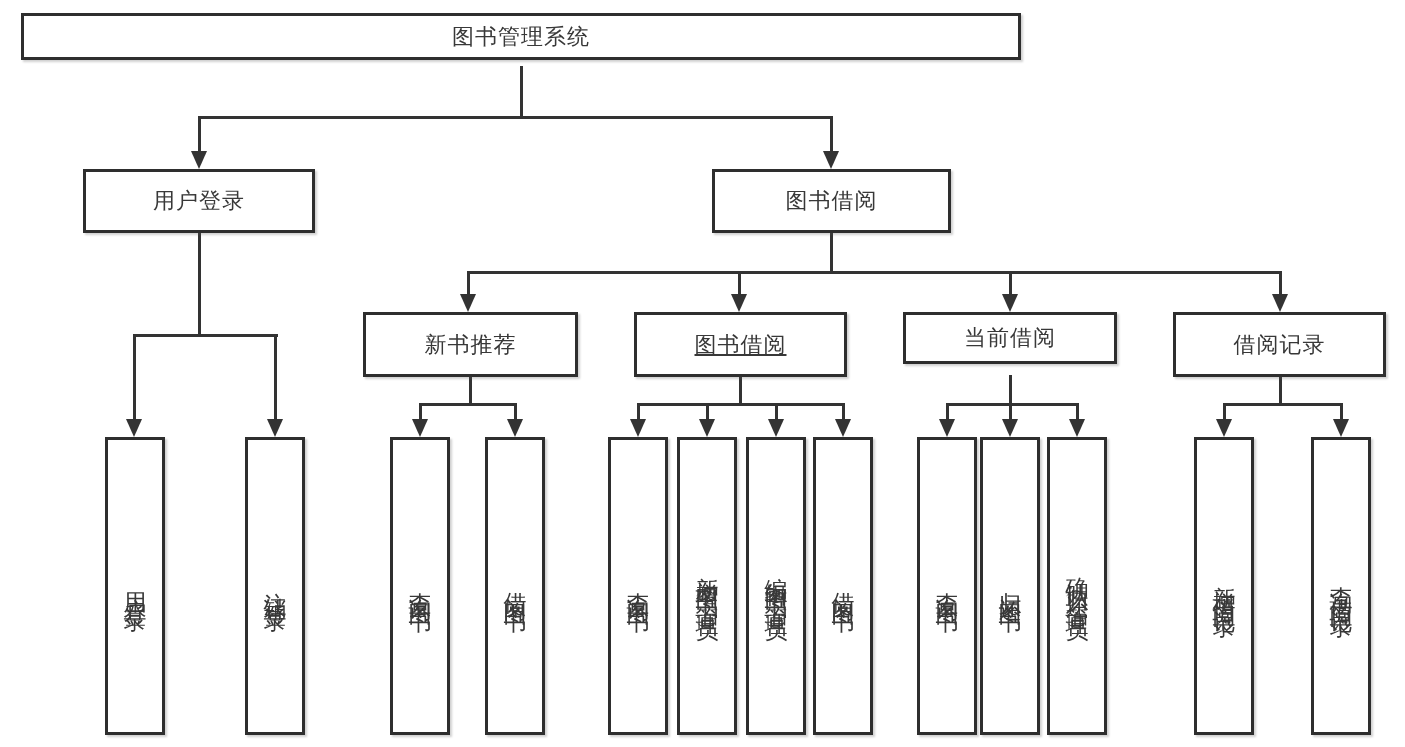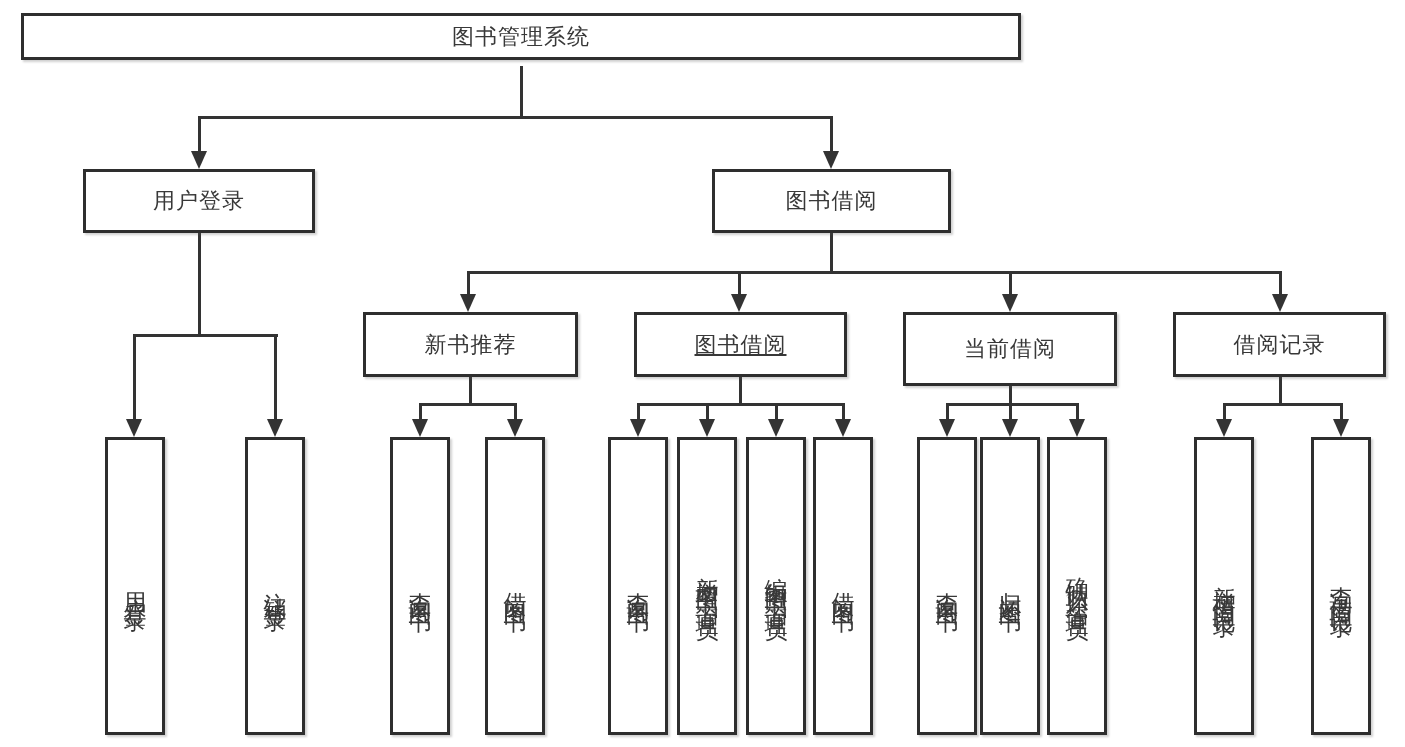--- a/index.html
+++ b/index.html
@@ -70,21 +70,21 @@
   </div>
 
   <div class="box" style="left:363px;top:312px;width:215px;height:65px;align-items:center;">
     <span>新书推荐</span>
   </div>
 
   <div class="box" style="left:634px;top:312px;width:213px;height:65px;text-decoration:underline;">
     <span>图书借阅</span>
   </div>
 
-  <div class="box" style="left:903px;top:312px;width:214px;height:74px;">
+  <div class="box" style="left:903px;top:312px;width:214px;height:52px;">
     <span>当前借阅</span>
   </div>
 
   <div class="box" style="left:1173px;top:312px;width:213px;height:65px;">
     <span>借阅记录</span>
   </div>
 
   <div class="box leaf" style="left:105px;">
     <span>用户登录</span>
   </div>

